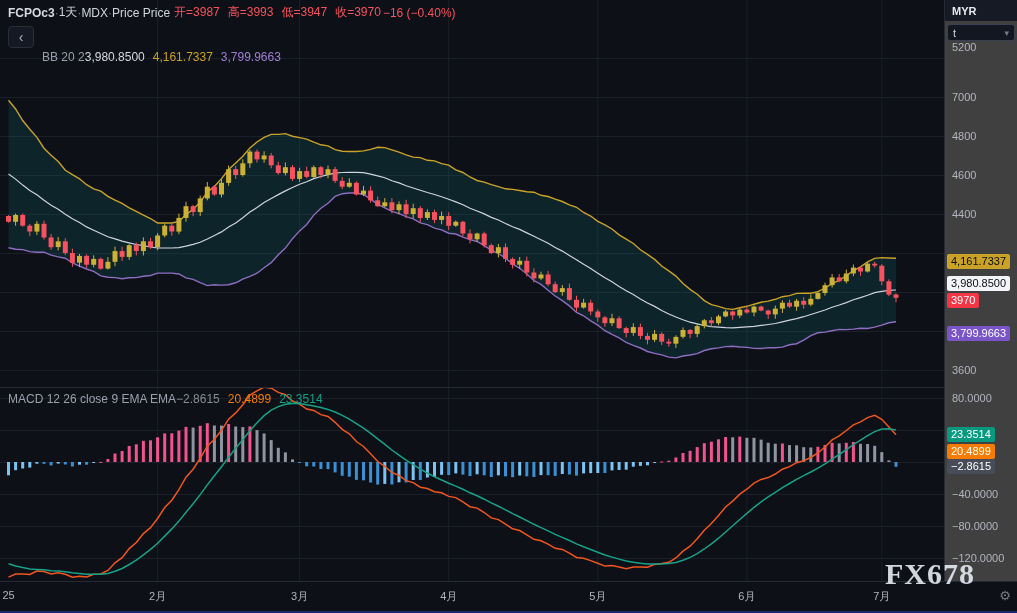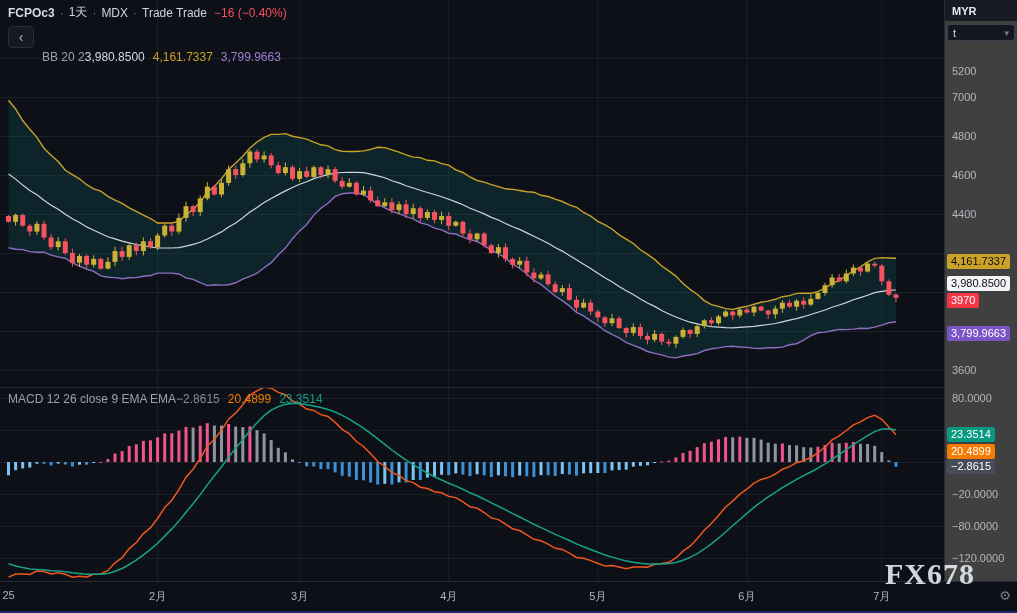--- a/index.html
+++ b/index.html
@@ -2,21 +2,21 @@
 <html><head>
 <meta charset="utf-8">
 <style>
   html,body{margin:0;padding:0;}
   body{width:1017px;height:613px;background:#0d1017;position:relative;overflow:hidden;
        font-family:"Liberation Sans","DejaVu Sans",sans-serif;color:#d1d4dc;}
   #panes{position:absolute;left:0;top:0;width:944px;height:581px;}
   #panes svg{display:block;}
   .legend{position:absolute;display:flex;align-items:center;gap:0;font-size:12px;
            white-space:nowrap;z-index:5;}
-  #symbol-row{left:8px;top:4px;gap:5px;}
+  #symbol-row{left:8px;top:4px;}
   .sep{color:#787b86;}
   #back-btn{position:absolute;left:8px;top:26px;width:24px;height:20px;background:#141923;
             border:1px solid #2a2e39;border-radius:4px;color:#b2b5be;display:flex;
             align-items:center;justify-content:center;font-size:14px;line-height:1;
             cursor:pointer;z-index:5;}
   #bb-row{left:42px;top:50px;}
   #macd-row{left:8px;top:392px;}
   .ind-title{color:#9aa0ab;}
   #price-axis{position:absolute;left:944px;top:0;width:73px;height:581px;
               border-left:1px solid #252a35;background:#404040;z-index:4;}
@@ -466,21 +466,27 @@
     </svg>
   </div>
 
 <div id="symbol-row" class="legend">
   <span style="color:#d7dae0;font-weight:700;">FCPOc3</span>
   <span class="sep">·</span>
   <span>1天</span>
   <span class="sep">·</span>
   <span>MDX</span>
   <span class="sep">·</span>
-  <span>Trade Trade</span>
+  <span>Price Price</span>
+  <span style="display:flex;gap:8px;margin-left:4px;">
+      <span style="color: rgb(247, 82, 95);">开=3987</span>
+      <span style="color: rgb(247, 82, 95);">高=3993</span>
+      <span style="color: rgb(247, 82, 95);">低=3947</span>
+      <span style="color: rgb(247, 82, 95);">收=3970</span>
+    </span>
   <span style="color:#f7525f;margin-left:2px;">−16 (−0.40%)</span>
 </div>
 
 <div id="back-btn">
   <span>‹</span>
 </div>
 
 <div id="bb-row" class="legend">
   <span class="ind-title">BB 20 2</span>
   <span style="display:flex;gap:8px;">
@@ -500,28 +506,28 @@
 </div>
 
 <div id="price-axis">
   <div id="cur-box">
     <span>MYR</span>
   </div>
   <div id="unit-box">
     <span>t</span>
     <span id="unit-caret">▾</span>
   </div>
-<div class="tick" style="top: 65px;">5200</div>
+<div class="tick" style="top: 41px;">5200</div>
     <div class="tick" style="top: 90.5px;">7000</div>
     <div class="tick" style="top: 129.5px;">4800</div>
     <div class="tick" style="top: 168.5px;">4600</div>
     <div class="tick" style="top: 207.5px;">4400</div>
     <div class="tick" style="top: 363.5px;">3600</div>
     <div class="tick" style="top: 391.5px;">80.0000</div>
-    <div class="tick" style="top: 487.5px;">−20.0000</div>
+    <div class="tick" style="top: 487.5px;">−40.0000</div>
     <div class="tick" style="top: 519.5px;">−80.0000</div>
     <div class="tick" style="top: 551.5px;">−120.0000</div>
     <div class="badge" style="top: 253.5px; background: rgb(201, 162, 39); color: rgb(11, 13, 18);">4,161.7337</div>
     <div class="badge" style="top: 275.5px; background: rgb(242, 244, 247); color: rgb(11, 13, 18);">3,980.8500</div>
     <div class="badge" style="top: 292.5px; background: rgb(242, 54, 69); color: rgb(255, 255, 255);">3970</div>
     <div class="badge" style="top: 325.5px; background: rgb(122, 85, 199); color: rgb(255, 255, 255);">3,799.9663</div>
     <div class="badge" style="top: 426.5px; background: rgb(8, 153, 129); color: rgb(255, 255, 255);">23.3514</div>
     <div class="badge" style="top: 443.5px; background: rgb(245, 124, 0); color: rgb(255, 255, 255);">20.4899</div>
     <div class="badge" style="top: 458.5px; background: rgb(71, 76, 88); color: rgb(255, 255, 255);">−2.8615</div>
   </div>

